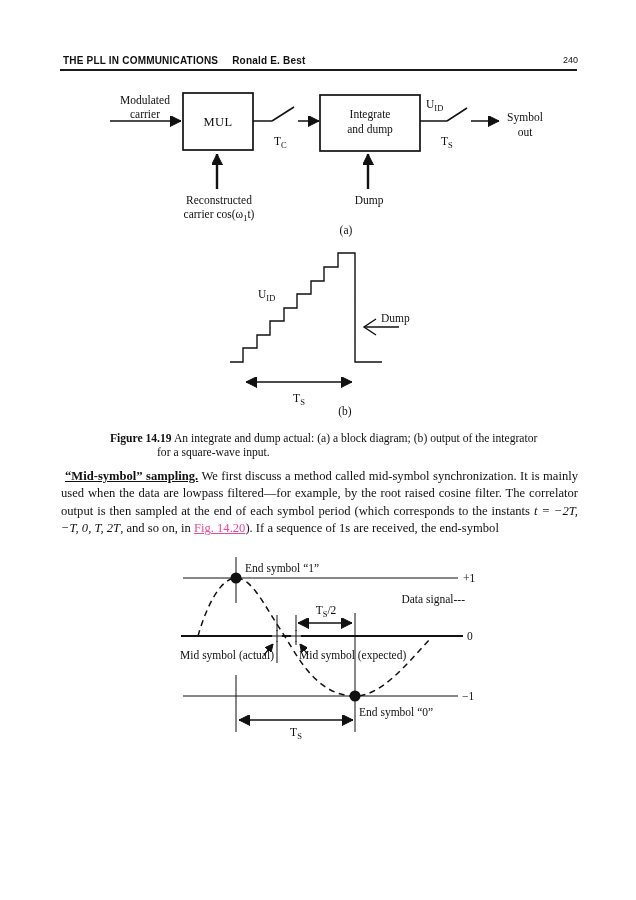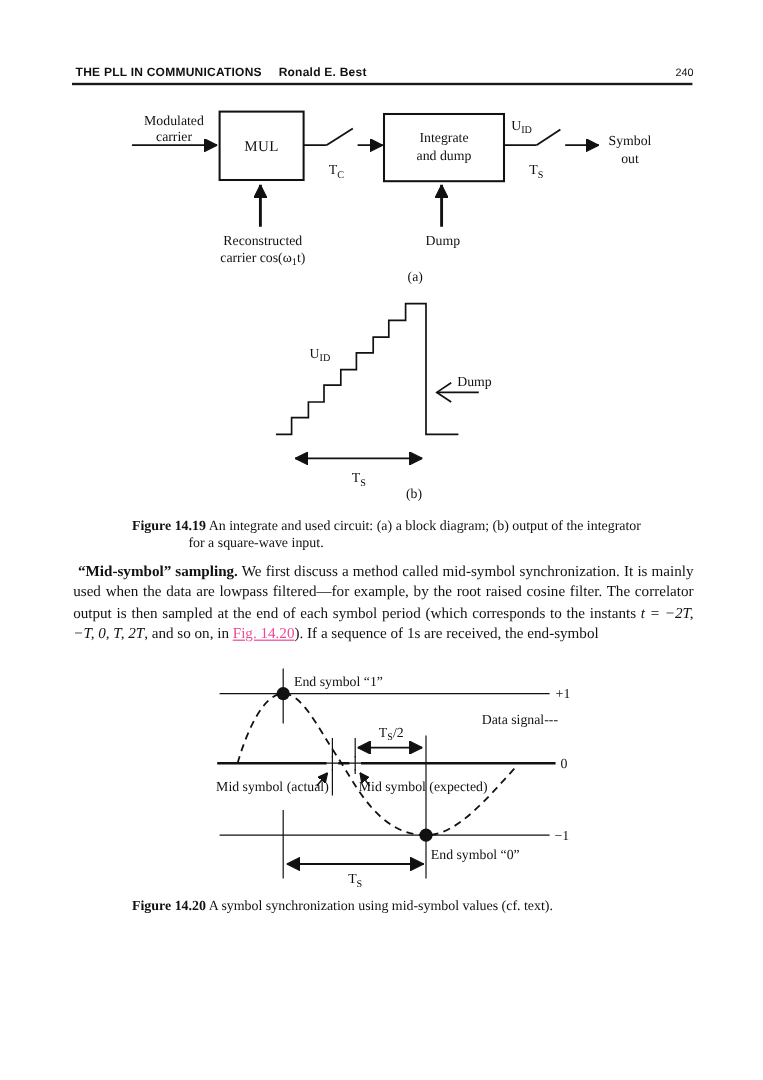--- a/index.html
+++ b/index.html
@@ -10,21 +10,21 @@
   .abs{position:absolute;}
   .hdr{font-family:"Liberation Sans", sans-serif;font-weight:bold;font-size:10px;letter-spacing:.2px;white-space:nowrap;}
   .hdr .author{margin-left:14px;}
   .pagenum{font-family:"Liberation Sans", sans-serif;font-size:9px;}
   .rule{background:#1a1a1a;height:1.5px;}
   .caption{font-size:11.6px;white-space:nowrap;}
   .caption b{font-weight:bold;}
   .body-text{
     margin:0;font-size:12.6px;line-height:17.4px;text-align:justify;text-indent:4px;
   }
-  .body-text b{font-weight:bold;}
+  .body-text b{font-weight:bold;text-decoration:underline;}
   .body-text i{font-style:italic;}
   a.figlink{color:#ec4899;text-decoration:underline;cursor:pointer;}
   svg text{font-family:"Liberation Serif", serif;fill:#111;font-size:11.5px;}
   svg .sub{font-size:8.5px;}
   svg .boxlbl{font-size:12.5px;letter-spacing:.4px;}
   svg line, svg path, svg rect, svg polyline{stroke:#111;}
 </style>
 </head>
 <body>
 
@@ -85,21 +85,21 @@
     <text x="58" y="53"><tspan>U</tspan><tspan class="sub" dy="3">ID</tspan></text>
     <line x1="164" y1="82" x2="199" y2="82" stroke-width="1.4"></line>
     <polyline points="176,74 164,82 176,90" fill="none" stroke-width="1.4"></polyline>
     <text x="181" y="77">Dump</text>
     <line x1="46" y1="137" x2="152" y2="137" stroke-width="1.5" marker-start="url(#ahB)" marker-end="url(#ahB)"></line>
     <text text-anchor="middle" x="99" y="157"><tspan>T</tspan><tspan class="sub" dy="3">S</tspan></text>
     <text text-anchor="middle" x="145" y="170">(b)</text>
   </svg>
 
   <div class="abs caption" style="left:110px;top:432px;">
-    <b>Figure 14.19</b><span> An integrate and used circuit: (a) a block diagram; (b) output of the integrator</span>
+    <b>Figure 14.19</b><span> An integrate and dump actual: (a) a block diagram; (b) output of the integrator</span>
   </div>
   <div class="abs caption" style="left:157px;top:446px;">for a square-wave input.</div>
 
   <p class="abs body-text" style="left:61px;top:468px;width:517px;">
     <b>“Mid-symbol”  sampling.</b><span> We first discuss a method called mid-symbol synchronization. It is mainly used when the data are lowpass filtered—for example, by the root raised cosine filter. The correlator output is then sampled at the end of each symbol period (which corresponds to the instants </span><i>t = −2T, −T, 0, T, 2T</i><span>, and so on, in </span><a class="figlink">Fig. 14.20</a><span>). If a sequence of 1s are received, the end-symbol</span>
   </p>
 
   <svg class="abs" style="left:165px;top:552px;" width="315" height="195">
     <defs>
       <marker id="ahC" markerUnits="userSpaceOnUse" markerWidth="11" markerHeight="11" refX="11" refY="5.5" orient="auto-start-reverse">
@@ -143,17 +143,14 @@
 
     <text x="80" y="20">End symbol “1”</text>
     <text text-anchor="end" x="109" y="107">Mid symbol (actual)</text>
     <text x="134" y="107">Mid symbol (expected)</text>
     <text x="194" y="164">End symbol “0”</text>
 
     <line x1="74" y1="168" x2="188" y2="168" stroke-width="1.5" marker-start="url(#ahC)" marker-end="url(#ahC)"></line>
     <text text-anchor="middle" x="131" y="184"><tspan>T</tspan><tspan class="sub" dy="3">S</tspan></text>
   </svg>
 
-  <div class="abs caption" style="left:110px;top:748px;">
-    <b>Figure 14.20</b><span> A symbol synchronization using mid-symbol values (cf. text).</span>
-  </div>
 
 </div>
 
 </body></html>

